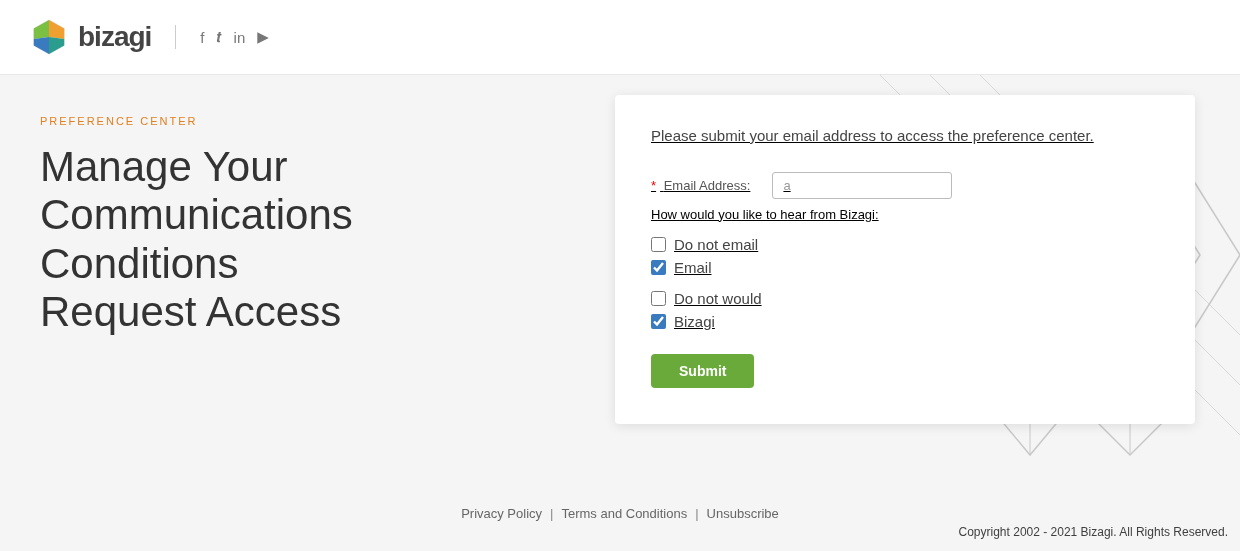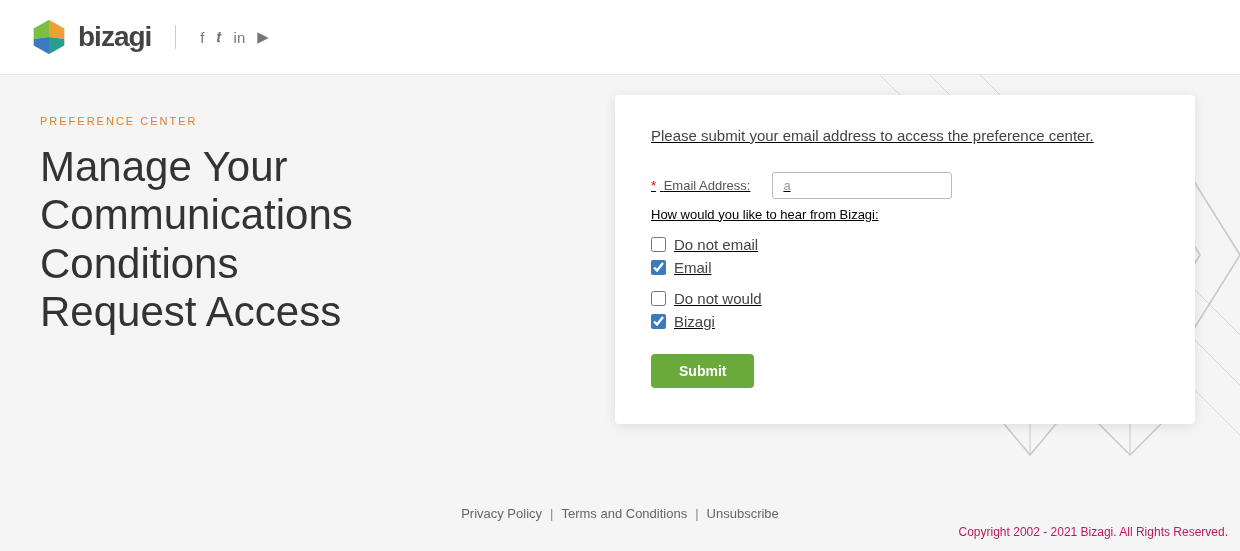--- a/index.html
+++ b/index.html
@@ -194,21 +194,21 @@
       color: #666;
       text-decoration: none;
       cursor: pointer;
     }
     .footer-sep {
       color: #888;
       font-size: 13px;
     }
     .footer-copy {
       font-size: 12px;
-      color: #be185d;
+      color: #404040;
     }
 
     
     .hex-logo {
       display: inline-block;
       width: 38px;
       height: 38px;
     }
 
     

